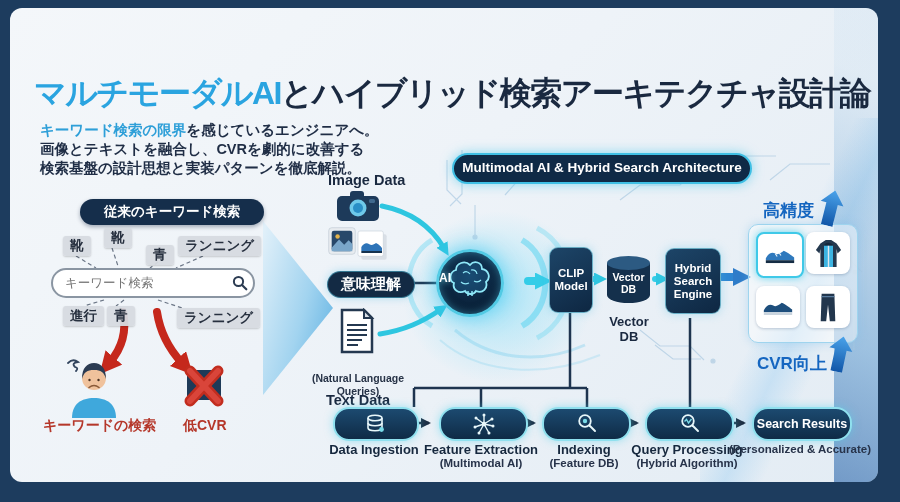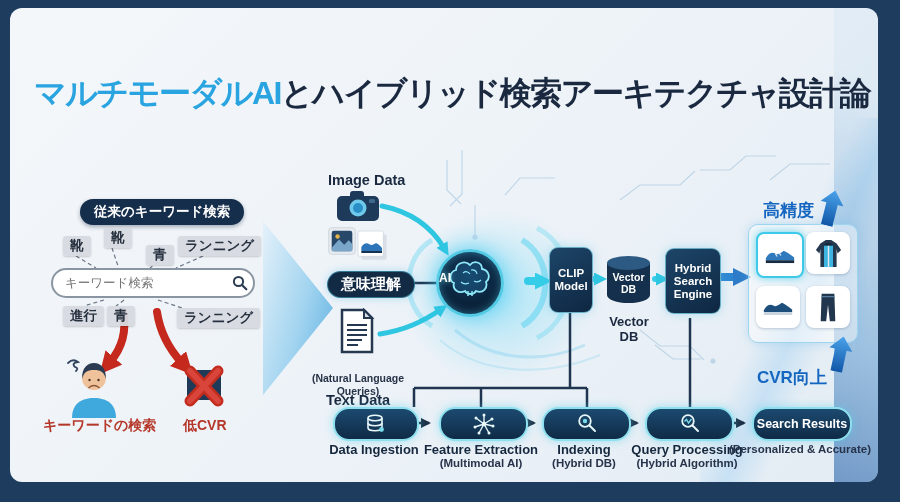--- a/index.html
+++ b/index.html
@@ -20,21 +20,21 @@
   svg.overlay{position:absolute;left:0;top:0;z-index:1;pointer-events:none;}
   .el{position:absolute;z-index:2;}
   
   .title1{left:0;top:22px;width:868px;text-align:center;font-size:32px;font-weight:900;color:#1a2940;white-space:nowrap;}
   .title2{left:0;top:64px;width:884px;text-align:center;font-size:32px;font-weight:900;white-space:nowrap;letter-spacing:-1.5px;}
   .title2 .hl{color:#2aa4e0;} .title2 .rest{color:#1a2940;}
   .intro{left:30px;top:113px;font-size:14.5px;font-weight:700;color:#1f2d45;line-height:19px;}
   .intro .hl{color:#2e9fd8;}
   
   .legacy-pill{left:70px;top:191px;background:#152e4b;color:#fff;font-size:13.5px;font-weight:700;
-        padding:4px 14px;border-radius:15px;box-shadow:0 2px 4px rgba(10,30,60,.35);}
+        padding:4px 24px;border-radius:15px;box-shadow:0 2px 4px rgba(10,30,60,.35);}
   .kw-tag{background:rgba(214,218,224,.95);color:#27303f;font-weight:700;font-size:13.5px;
         padding:1px 7px;border-radius:3px;box-shadow:0 1px 2px rgba(0,0,0,.18);}
   .searchbar{left:41px;top:260px;width:200px;height:26px;background:#fff;border:2px solid #8a95a2;border-radius:15px;
         display:flex;align-items:center;}
   .searchbar input{flex:1;border:none;outline:none;background:transparent;font-size:12.5px;color:#6f7883;
         padding:0 0 0 12px;font-family:"Liberation Sans",sans-serif;}
   .searchbar .mag{width:26px;height:22px;display:flex;align-items:center;justify-content:center;cursor:pointer;}
   .red-cap{font-size:14px;font-weight:900;color:#b5372a;}
   
   .data-lab{font-size:14.5px;font-weight:900;color:#1a2940;}
@@ -163,20 +163,25 @@
       <path d="M407 415 L419 415" marker-end="url(#mD)"></path>
       <path d="M514 415 L524 415" marker-end="url(#mD)"></path>
       <path d="M617 415 L627 415" marker-end="url(#mD)"></path>
       <path d="M724 415 L734 415" marker-end="url(#mD)"></path>
     </g>
   </svg>
 
   <div class="el title2">
     <span class="hl">マルチモーダルAI</span><span class="rest">とハイブリッド検索アーキテクチャ設計論</span>
   </div>
+  <div class="el intro">
+    <div><span class="hl">キーワード検索の限界</span><span>を感じているエンジニアへ。</span></div>
+    <div>画像とテキストを融合し、CVRを劇的に改善する</div>
+    <div>検索基盤の設計思想と実装パターンを徹底解説。</div>
+  </div>
 
   <div class="el legacy-pill">従来のキーワード検索</div>
   <span class="el kw-tag" style="left:53px;top:228px;">靴</span>
   <span class="el kw-tag" style="left:94px;top:220px;">靴</span>
   <span class="el kw-tag" style="left:136px;top:237px;">青</span>
   <span class="el kw-tag" style="left:168px;top:228px;">ランニング</span>
   <div class="el searchbar">
     <input readonly="" placeholder="キーワード検索" style="">
     <span class="mag">
       <svg width="16" height="16" viewBox="0 0 16 16">
@@ -251,20 +256,21 @@
             <path d="M9 22 H29"></path>
             <path d="M9 27 H29"></path>
             <path d="M9 32 H24"></path>
             <path d="M9 37 H20"></path>
           </g>
     </svg>
   </div>
   <div class="el data-lab" style="left:298px;top:348px;width:100px;text-align:center;margin-top:36px;">Text Data</div>
   <div class="el sub-lab" style="left:288px;top:364px;width:120px;">(Natural Language Queries)</div>
 
+  <div class="el banner">Multimodal AI &amp; Hybrid Search Architecture</div>
   <div class="el ai-core">
     <svg width="46" height="38" viewBox="0 0 46 38" style="position:absolute;left:8px;top:9px;">
       <path d="M23 4 c-5 -5 -14 -2 -14 5 c-7 2 -7 11 -2 13 c-2 7 5 11 11 8 c2 4 9 4 11 0 c7 3 12 -3 10 -9 c5 -4 3 -12 -4 -13 c0 -7 -8 -9 -12 -4 z" fill="rgba(40,120,170,.30)" stroke="#8fe8f8" stroke-width="1.8"></path>
       <path d="M16 12 q4 -3 7 1 M24 9 q5 -1 6 4 M14 21 q3 3 8 1 M27 20 q4 2 7 -1" fill="none" stroke="#8fe8f8" stroke-width="1.2"></path>
       <path d="M21 30 v5 M25 30 v5" stroke="#8fe8f8" stroke-width="1.5"></path>
     </svg>
     <div class="ai-txt">AI</div>
   </div>
 
   <div class="el flow-box clip-box">CLIP Model</div>
@@ -311,21 +317,21 @@
     <svg width="25" height="36" viewBox="0 0 26 40">
           <defs>
             <linearGradient id="gu1" x1="0" y1="0" x2="0" y2="1">
               <stop offset="0" stop-color="#4aa3ea"></stop>
               <stop offset="1" stop-color="#1156a8"></stop>
             </linearGradient>
           </defs>
     <path d="M13 0 L26 15 H19.5 V40 H6.5 V15 H0 Z" fill="url(#gu1)"></path>
         </svg>
   </div>
-  <div class="el blue-cap" style="left:747px;top:358px;">CVR向上</div>
+  <div class="el blue-cap" style="left:747px;top:344px;">CVR向上</div>
   <div class="el" style="left:817px;top:328px;transform:rotate(12deg);">
     <svg width="25" height="36" viewBox="0 0 26 40">
           <defs>
             <linearGradient id="gu2" x1="0" y1="0" x2="0" y2="1">
               <stop offset="0" stop-color="#4aa3ea"></stop>
               <stop offset="1" stop-color="#1156a8"></stop>
             </linearGradient>
           </defs>
     <path d="M13 0 L26 15 H19.5 V40 H6.5 V15 H0 Z" fill="url(#gu2)"></path>
         </svg>
@@ -371,19 +377,19 @@
       <path d="M13.5 12.5 L19 18" stroke="#e8f7fa" stroke-width="2" stroke-linecap="round"></path>
       <path d="M5.5 8.5 L7.5 6.5 L9.5 10 L12.5 6" stroke="#7adbe8" stroke-width="1.4" fill="none"></path>
     </svg>
   </div>
   <div class="el pill" style="left:742px;top:399px;width:96px;font-size:12.5px;font-weight:900;">Search Results</div>
 
   <div class="el pill-lab" style="left:364px;top:434px;">Data Ingestion</div>
   <div class="el pill-lab" style="left:471px;top:434px;">Feature Extraction</div>
   <div class="el pill-sub" style="left:471px;top:449px;">(Multimodal AI)</div>
   <div class="el pill-lab" style="left:574px;top:434px;">Indexing</div>
-  <div class="el pill-sub" style="left:574px;top:449px;">(Hybrid DB)</div>
+  <div class="el pill-sub" style="left:574px;top:449px;">(Feature DB)</div>
   <div class="el pill-lab" style="left:677px;top:434px;">Query Processing</div>
   <div class="el pill-sub" style="left:677px;top:449px;">(Hybrid Algorithm)</div>
   <div class="el pill-sub" style="left:790px;top:435px;">(Personalized &amp; Accurate)</div>
 
  </div>
 </div>
 
 </body></html>

